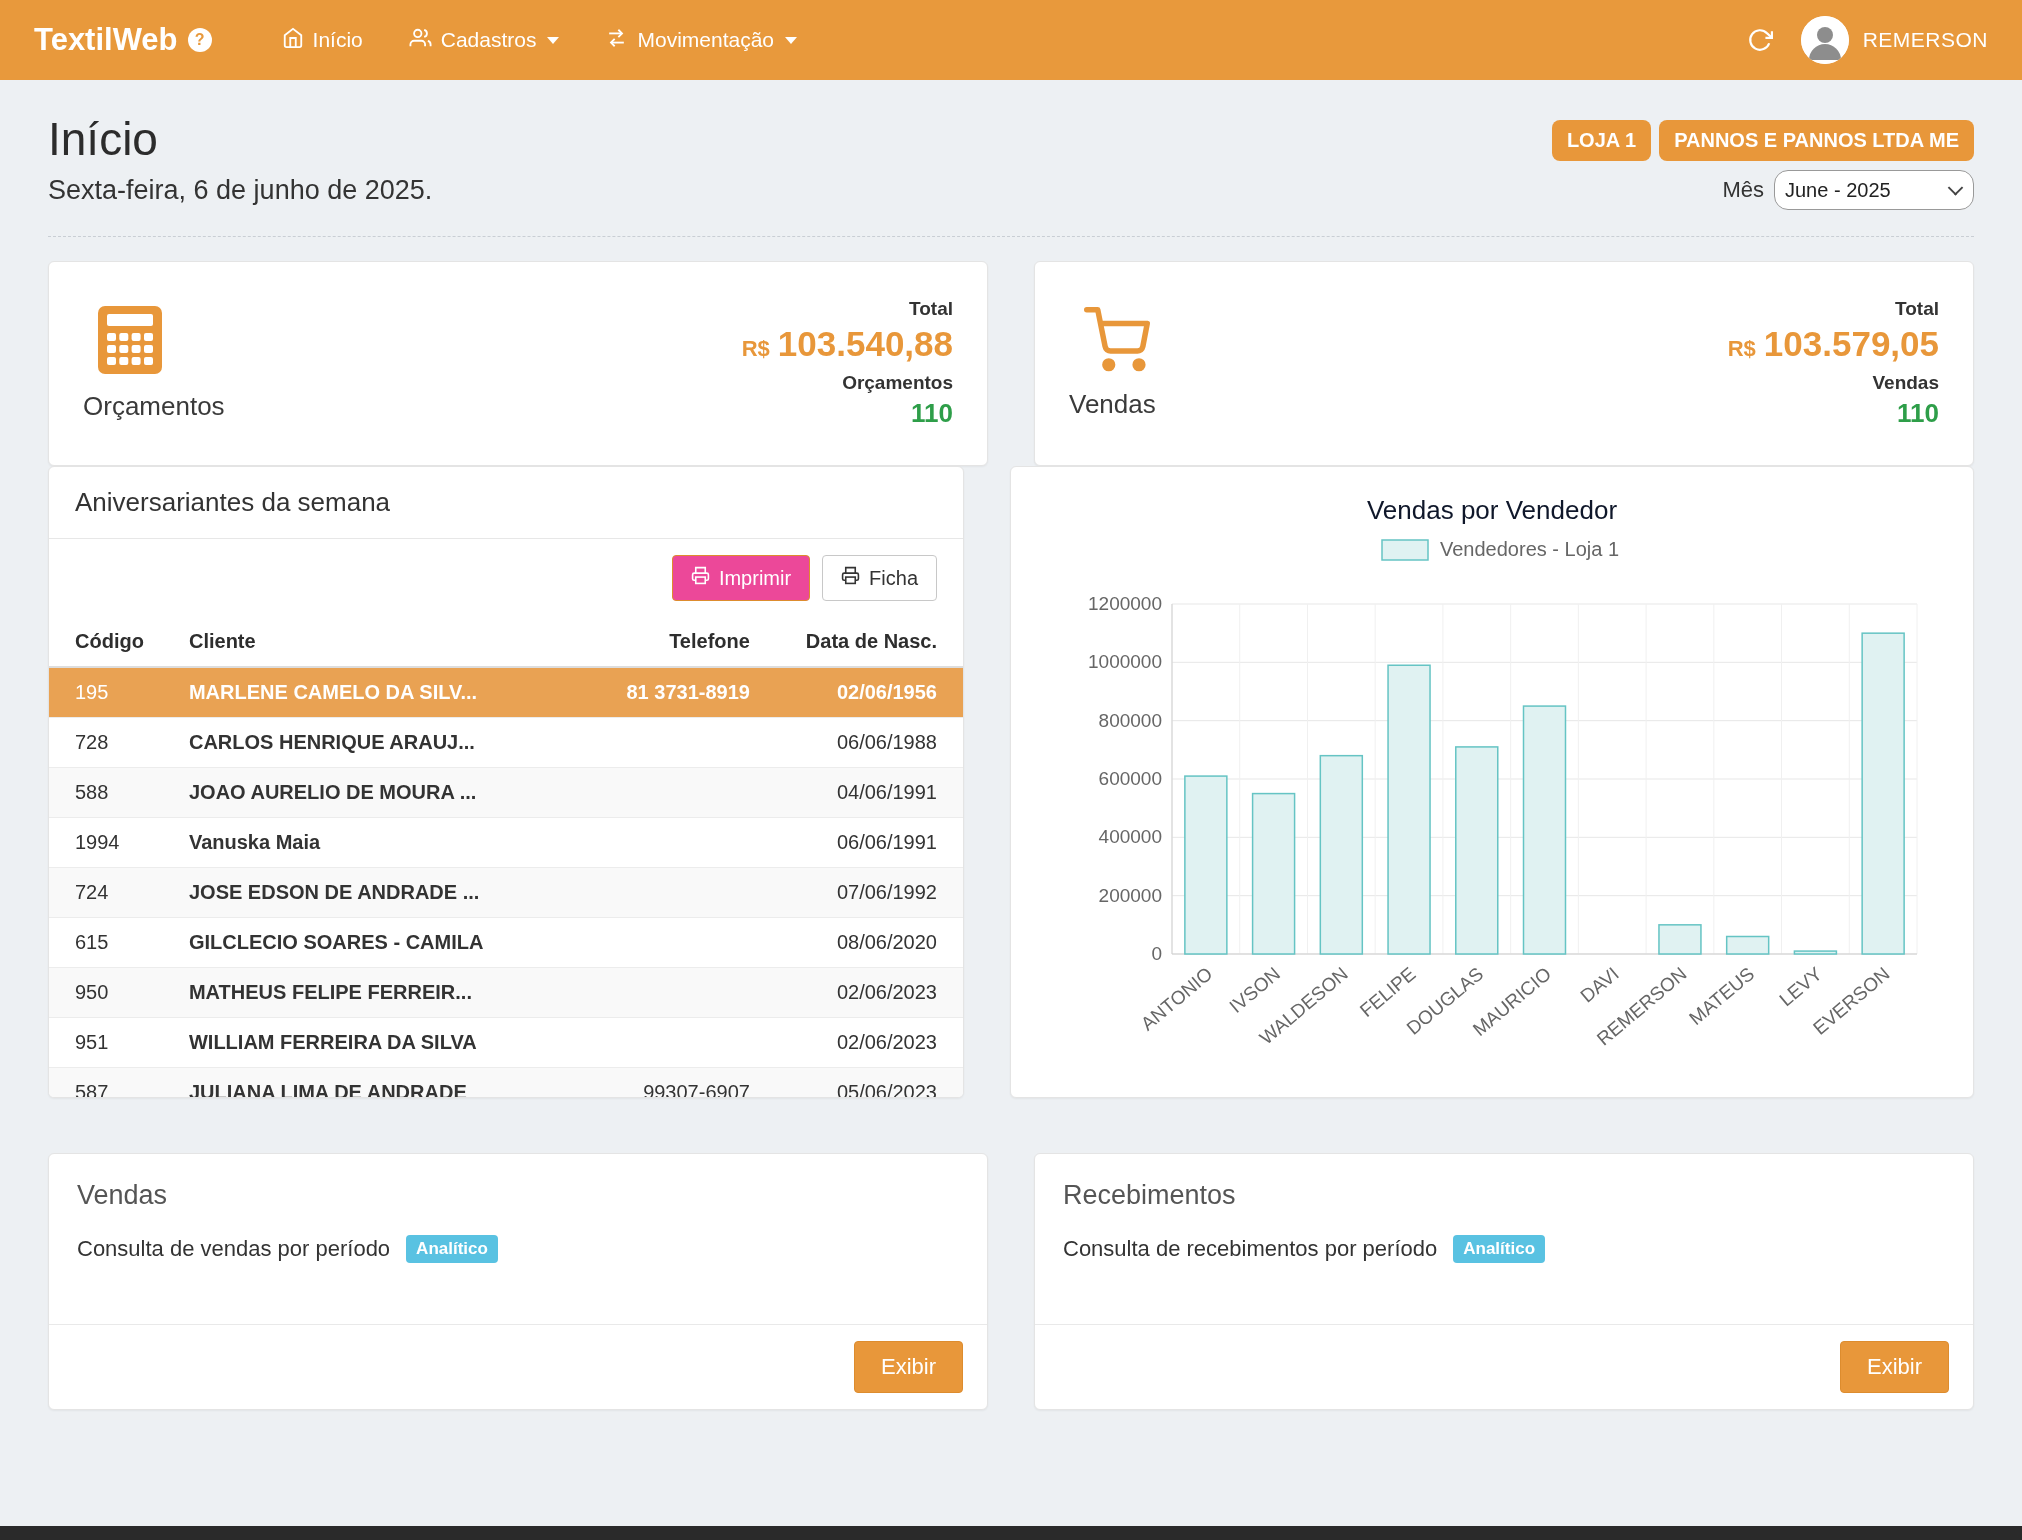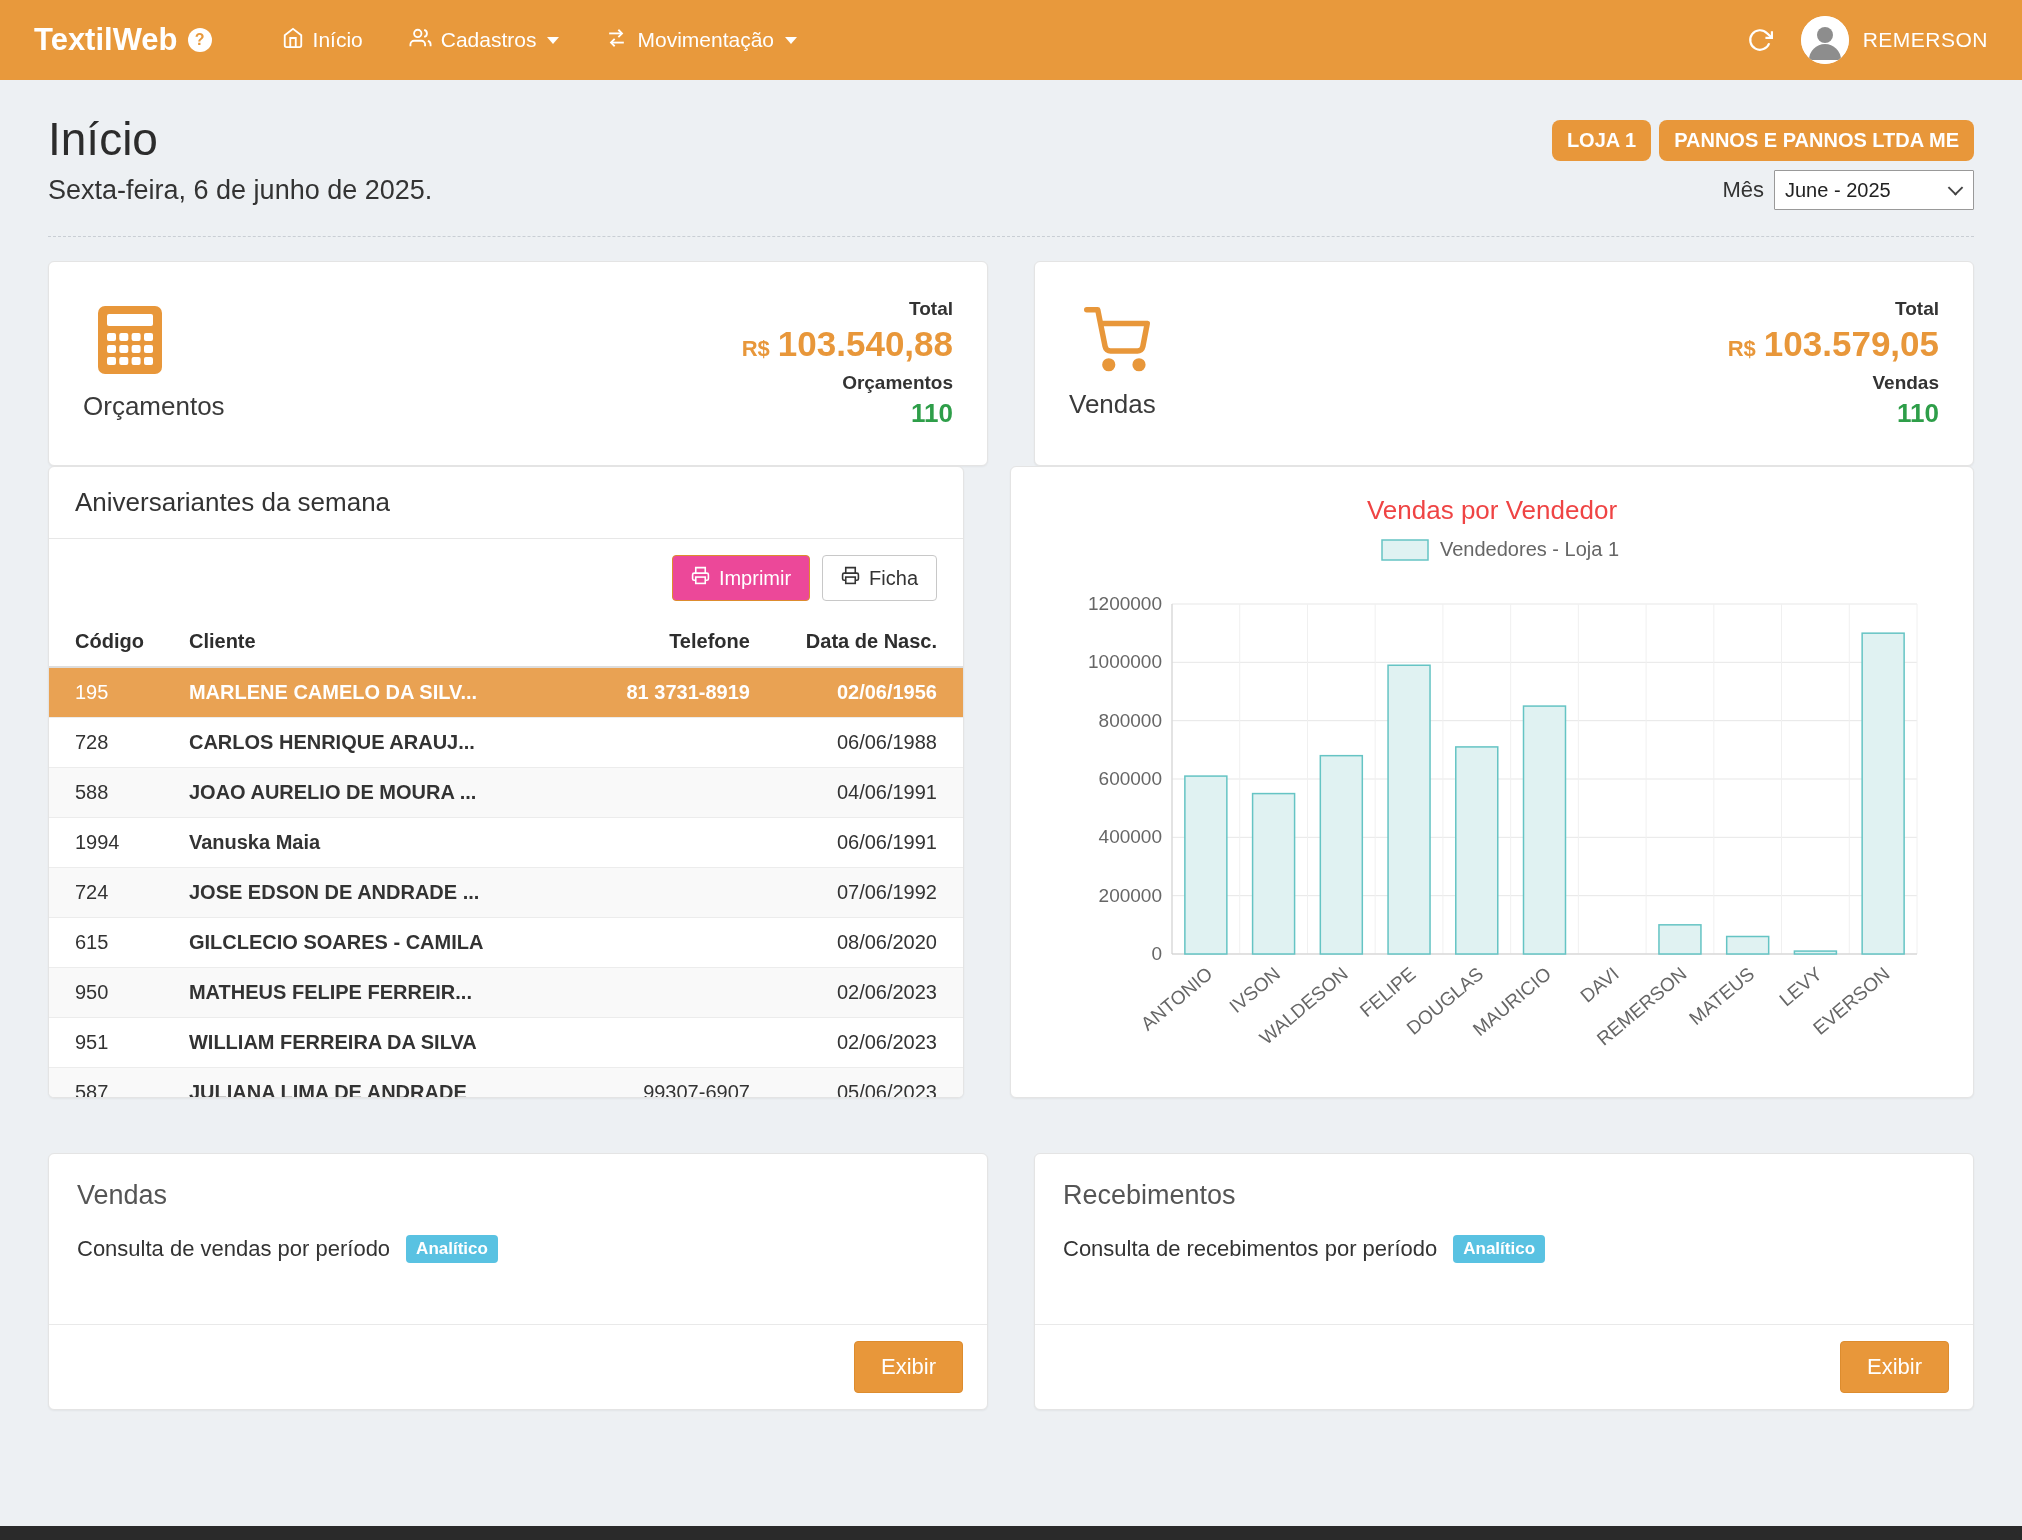--- a/index.html
+++ b/index.html
@@ -53,21 +53,21 @@
   .month-label { font-size:22px; color:#333; }
   .select-wrap { position:relative; display:inline-block; }
   .select-wrap::after {
     content:""; position:absolute; right:13px; top:50%; width:9px; height:9px;
     border-right:2px solid #444; border-bottom:2px solid #444;
     transform:translateY(-70%) rotate(45deg); pointer-events:none;
   }
   .month-select {
     appearance:none; -webkit-appearance:none; width:200px; height:40px;
     font-size:20px; color:#222; padding:0 36px 0 10px; background:#fff;
-    border:1px solid #999; border-radius:1px; font-family:"Liberation Sans", sans-serif;
+    border:1px solid #999; border-radius:14px; font-family:"Liberation Sans", sans-serif;
   }
 
   .card { background:#fff; border:1px solid #e4e4e4; border-radius:6px; box-shadow:0 1px 2px rgba(0,0,0,0.05); }
 
   
   .summary-row { display:flex; gap:46px; margin-top:24px; }
   .sum-card { flex:1; height:205px; display:flex; justify-content:space-between; padding:28px 34px; }
   .sum-left { display:flex; flex-direction:column; justify-content:center; }
   .sum-icon { margin-left:14px; margin-bottom:12px; }
   .sum-label { font-size:26px; color:#3a3a3a; }
@@ -98,21 +98,21 @@
   .col-nasc { width:22%; text-align:right !important; }
   .bday-table td.telefone, .bday-table td.nasc { text-align:right; }
   .bday-table td.cliente { font-weight:700; overflow:hidden; white-space:nowrap; text-overflow:ellipsis; }
   .bday-table tbody tr { border-top:1px solid #ececec; }
   .bday-table tbody tr.stripe { background:#f9f9f9; }
   .bday-table tbody tr.highlight { background:#e9a253; }
   .bday-table tbody tr.highlight td { color:#fff; }
   .bday-table tbody tr.highlight td.telefone, .bday-table tbody tr.highlight td.nasc { font-weight:700; }
 
   .chart-card { flex:1; height:632px; padding:22px 24px; display:flex; flex-direction:column; align-items:center; }
-  .chart-title { font-size:26px; color:#ef4444; margin-top:6px; }
+  .chart-title { font-size:26px; color:#0f172a; margin-top:6px; }
   #chart-svg { width:880px; height:540px; margin-top:8px; }
   .tick-text { font-size:19px; fill:#666; font-family:"Liberation Sans", sans-serif; }
   .legend-text { font-size:20px; fill:#666; font-family:"Liberation Sans", sans-serif; }
 
   
   .bottom-row { display:flex; gap:46px; margin-top:55px; }
   .info-card { flex:1; height:257px; display:flex; flex-direction:column; }
   .info-body { padding:26px 28px; flex:1; }
   .info-title { font-size:27px; color:#555; font-weight:400; }
   .info-text { font-size:22px; color:#333; margin-top:24px; display:flex; align-items:center; gap:16px; }

